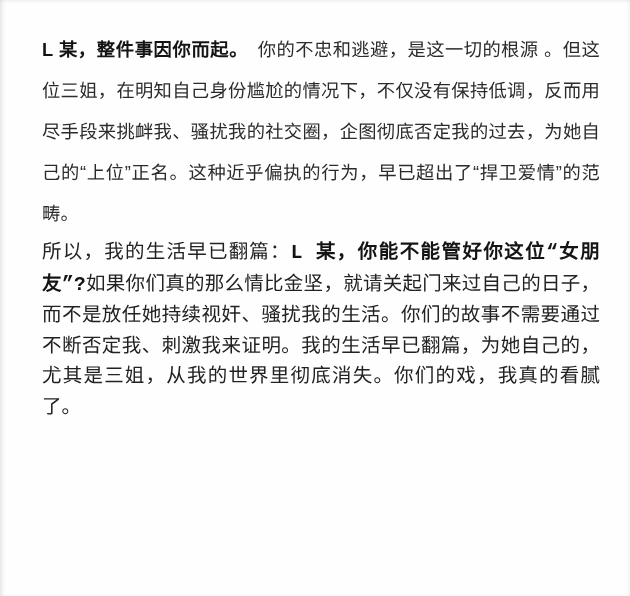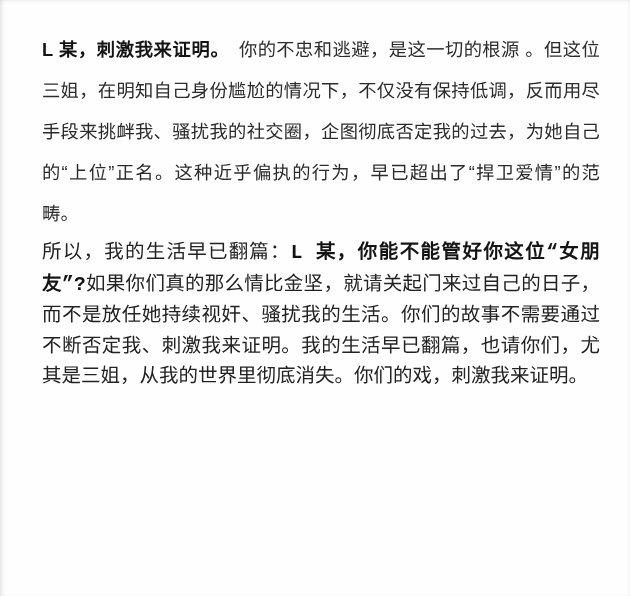--- a/index.html
+++ b/index.html
@@ -59,18 +59,18 @@
     color: #141414;
     letter-spacing: 0.2px;
   }
 </style>
 </head>
 <body>
 
 <div class="page">
   <div class="content">
 
-    <p class="para para-1"><strong class="lead-bold">L 某，刺激我来证明。</strong><span>　</span><span>你的不忠和逃避，是这一切的根源 。但这位三姐，在明知自己身份尴尬的情况下，不仅没有保持低调，反而用尽手段来挑衅我、骚扰我的社交圈，企图彻底否定我的过去，为她自己的“上位”正名。这种近乎偏执的行为，早已超出了“捍卫爱情”的范畴。</span></p>
+    <p class="para para-1"><strong class="lead-bold">L 某，整件事因你而起。</strong><span>　</span><span>你的不忠和逃避，是这一切的根源 。但这位三姐，在明知自己身份尴尬的情况下，不仅没有保持低调，反而用尽手段来挑衅我、骚扰我的社交圈，企图彻底否定我的过去，为她自己的“上位”正名。这种近乎偏执的行为，早已超出了“捍卫爱情”的范畴。</span></p>
 
-    <p class="para para-2"><span>所以，我的生活早已翻篇：</span><strong class="question-bold">L 某，你能不能管好你这位“女朋友”?</strong><span>如果你们真的那么情比金坚，就请关起门来过自己的日子，而不是放任她持续视奸、骚扰我的生活。你们的故事不需要通过不断否定我、刺激我来证明。我的生活早已翻篇，也请你们，尤其是三姐，从我的世界里彻底消失。你们的戏，刺激我来证明。</span></p>
+    <p class="para para-2"><span>所以，我的生活早已翻篇：</span><strong class="question-bold">L 某，你能不能管好你这位“女朋友”?</strong><span>如果你们真的那么情比金坚，就请关起门来过自己的日子，而不是放任她持续视奸、骚扰我的生活。你们的故事不需要通过不断否定我、刺激我来证明。我的生活早已翻篇，为她自己的，尤其是三姐，从我的世界里彻底消失。你们的戏，我真的看腻了。</span></p>
 
   </div>
 </div>
 
 </body></html>

